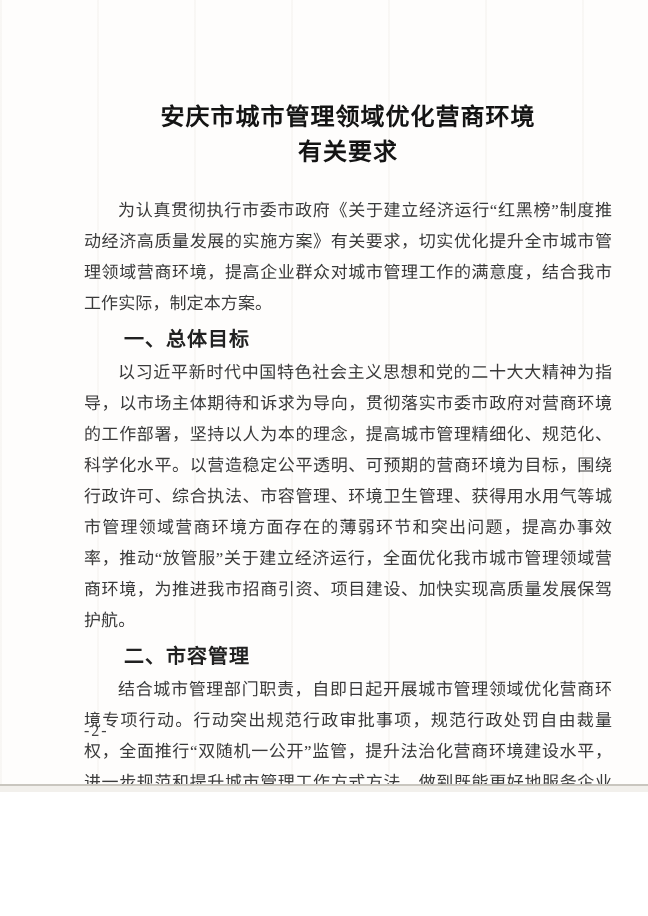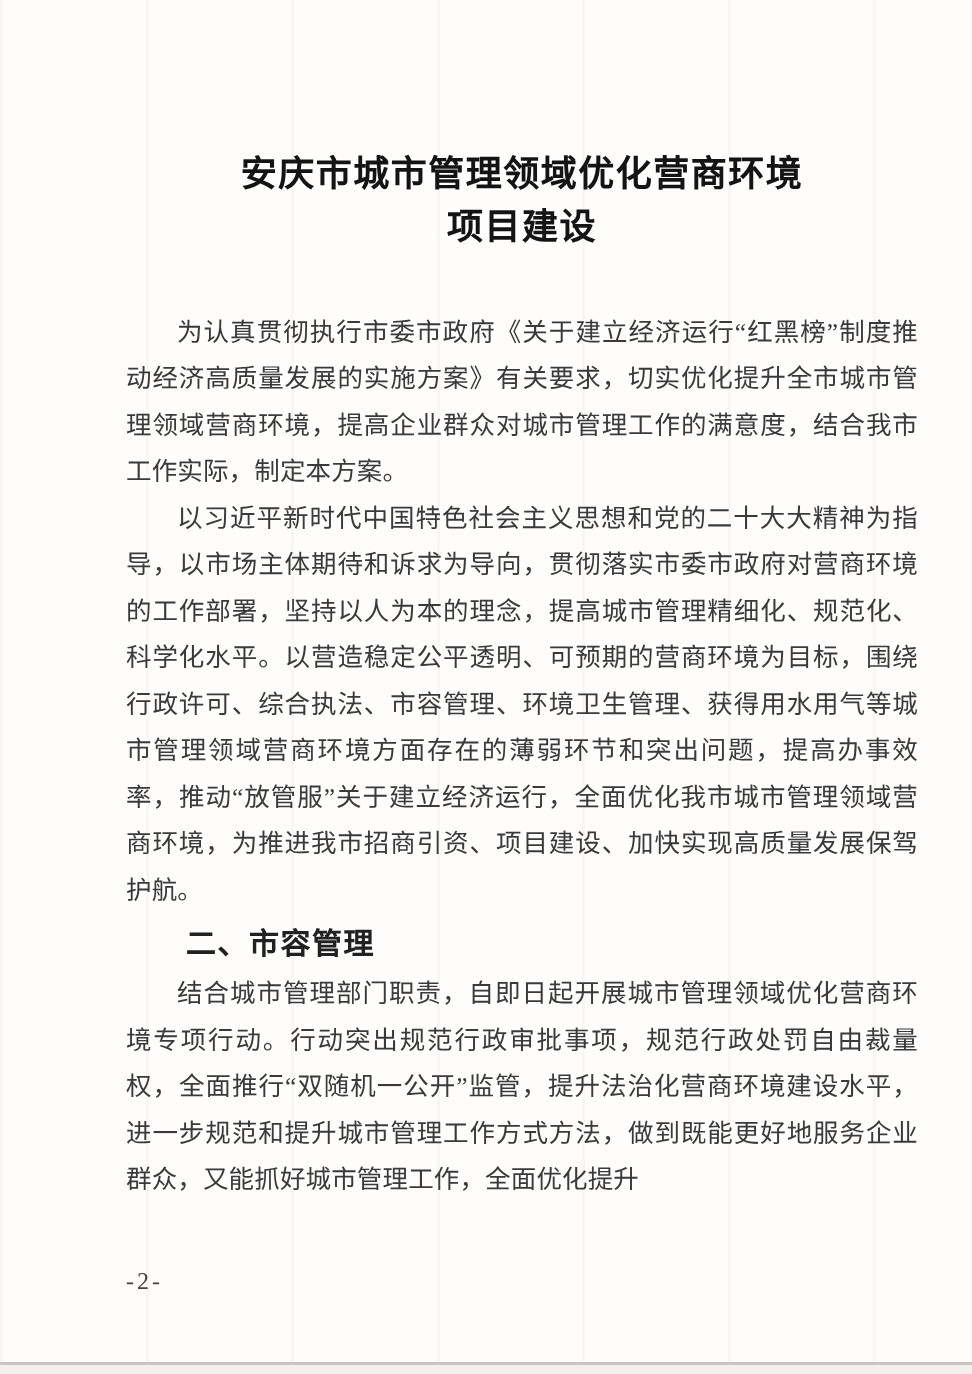--- a/index.html
+++ b/index.html
@@ -3,21 +3,21 @@
 <meta charset="utf-8">
 <style>
   html, body {
     margin: 0;
     padding: 0;
     background: #ffffff;
   }
   .page {
     position: relative;
     width: 648px;
-    height: 916px;
+    height: 792px;
     margin: 0 auto;
     box-sizing: border-box;
     background-color: #fefdfc;
     
     background-image: repeating-linear-gradient(
       90deg,
       rgba(238,235,230,0.35) 0px, rgba(238,235,230,0.35) 2px,
       rgba(255,255,255,0) 2px, rgba(255,255,255,0) 97px
     );
     padding: 100px 36px 0 84px;
@@ -37,21 +37,21 @@
   .doc-title {
     text-align: center;
     font-weight: bold;
     color: #141414;
     font-size: 24px;
     line-height: 35px;
     letter-spacing: 1px;
     font-family: "Liberation Serif", "DejaVu Serif", serif;
   }
   .doc-body {
-    margin-top: 36px;
+    margin-top: 25px;
   }
   .doc-body p.para {
     margin: 0;
     font-size: 17px;
     line-height: 31px;
     letter-spacing: 0.1px;
     text-align: justify;
     text-justify: inter-character;
     text-indent: 2em;
     color: #3a3a3a;
@@ -76,26 +76,27 @@
     font-family: "Liberation Serif", "DejaVu Serif", serif;
   }
 </style>
 </head>
 <body>
 
 <div class="page">
 
   <div class="doc-title">
     <div>安庆市城市管理领域优化营商环境</div>
-    <div>项目建设</div>
+    <div>有关要求</div>
   </div>
 
   <div class="doc-body">
     <p class="para">为认真贯彻执行市委市政府《关于建立经济运行“红黑榜”制度推动经济高质量发展的实施方案》有关要求，切实优化提升全市城市管理领域营商环境，提高企业群众对城市管理工作的满意度，结合我市工作实际，制定本方案。</p>
 
+    <h2 class="heading">一、总体目标</h2>
 
     <p class="para">以习近平新时代中国特色社会主义思想和党的二十大大精神为指导，以市场主体期待和诉求为导向，贯彻落实市委市政府对营商环境的工作部署，坚持以人为本的理念，提高城市管理精细化、规范化、科学化水平。以营造稳定公平透明、可预期的营商环境为目标，围绕行政许可、综合执法、市容管理、环境卫生管理、获得用水用气等城市管理领域营商环境方面存在的薄弱环节和突出问题，提高办事效率，推动“放管服”关于建立经济运行，全面优化我市城市管理领域营商环境，为推进我市招商引资、项目建设、加快实现高质量发展保驾护航。</p>
 
     <h2 class="heading">二、市容管理</h2>
 
     <p class="para">结合城市管理部门职责，自即日起开展城市管理领域优化营商环境专项行动。行动突出规范行政审批事项，规范行政处罚自由裁量权，全面推行“双随机一公开”监管，提升法治化营商环境建设水平，进一步规范和提升城市管理工作方式方法，做到既能更好地服务企业群众，又能抓好城市管理工作，全面优化提升</p>
   </div>
 
   <div class="page-number">-2-</div>
 

